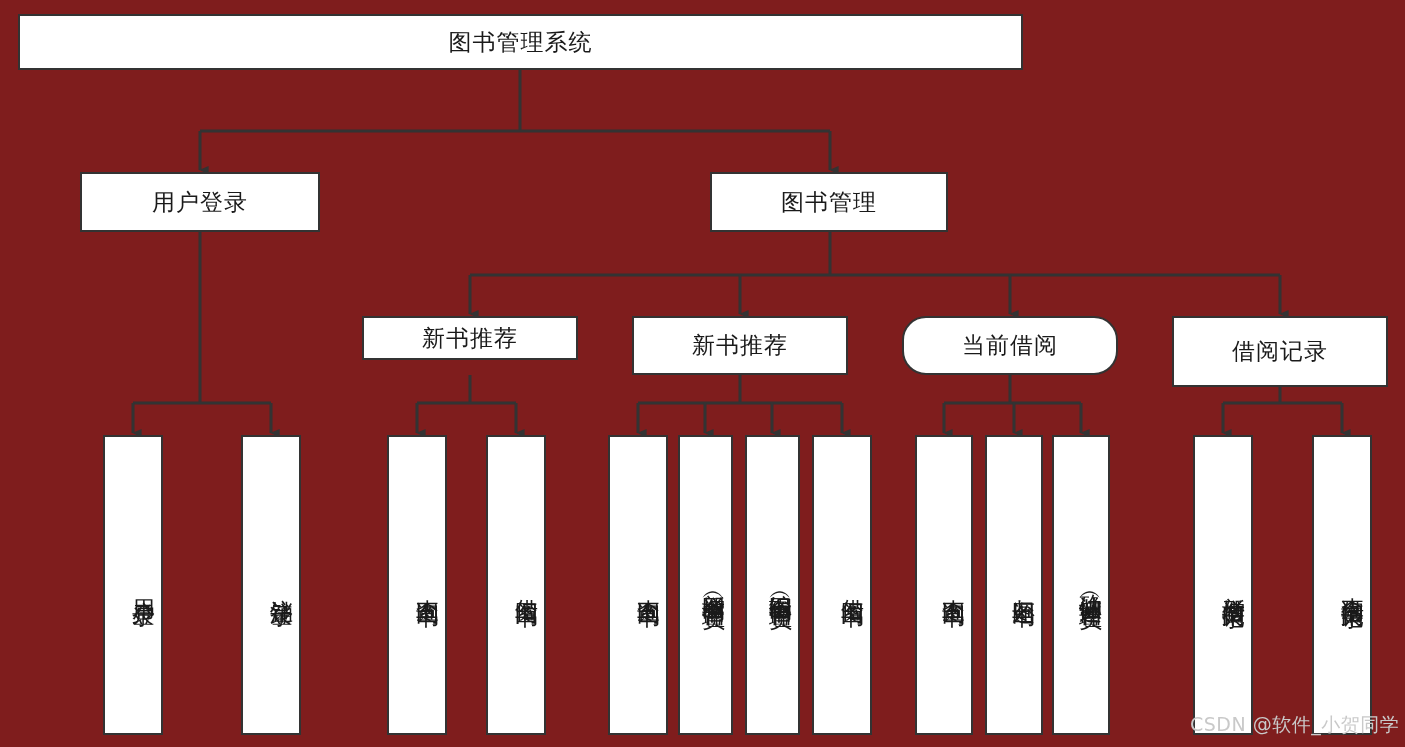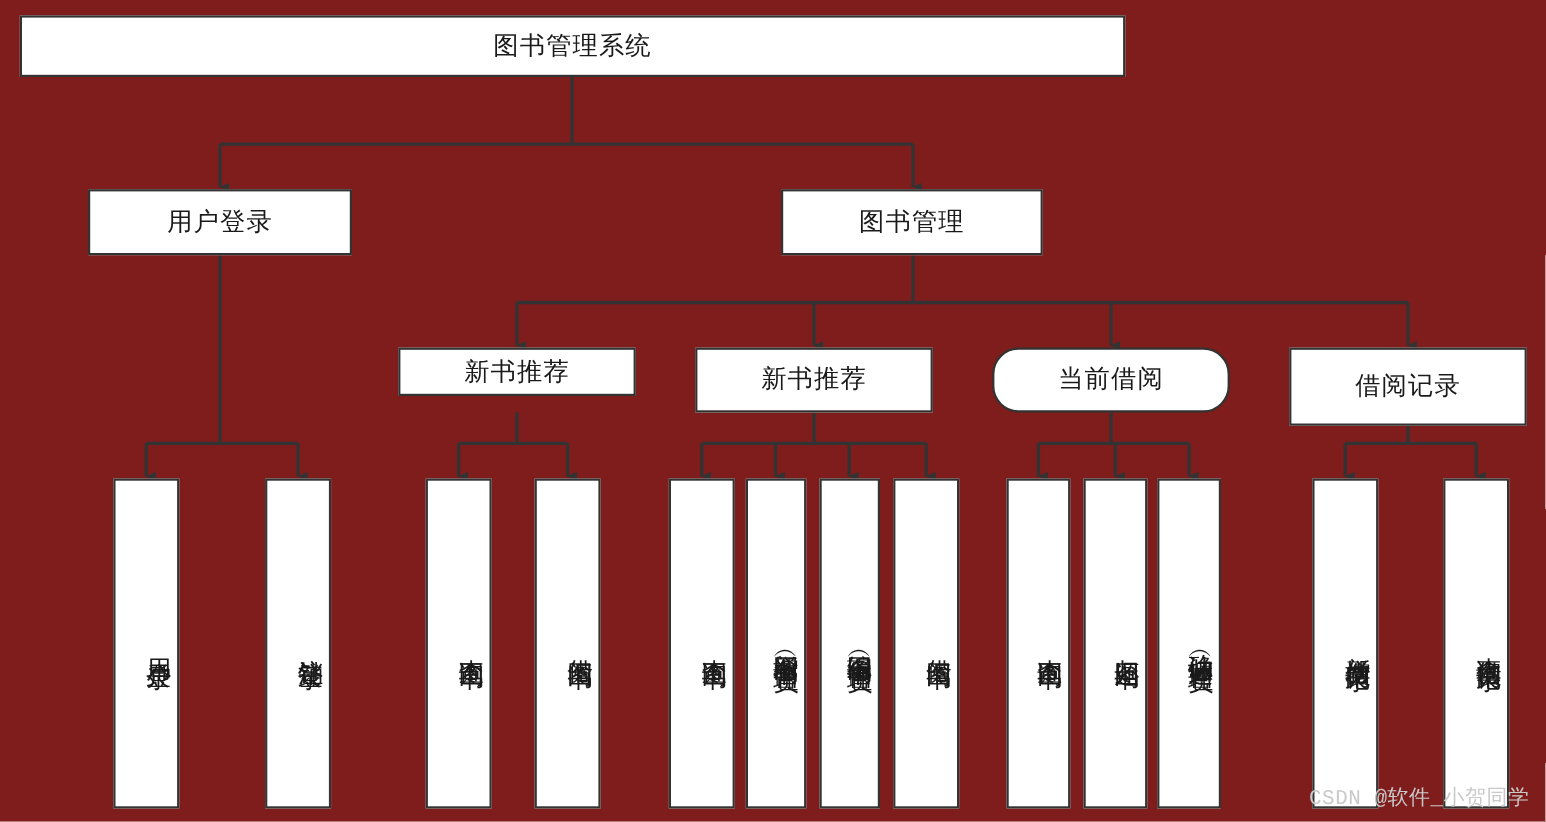--- a/index.html
+++ b/index.html
@@ -63,21 +63,20 @@
     display: block;
     max-height: 100%;
   }
   .watermark {
     position: absolute;
     font-size: 19px;
     color: #c9c9c9;
     letter-spacing: 0.5px;
     white-space: nowrap;
     user-select: none;
-    font-family: Liberation Mono, monospace;
   }
 </style>
 </head>
 <body>
 
 <div id="diagram">
 
   <svg id="edges" viewBox="0 0 1405 747" width="1405" height="747" xmlns="http://www.w3.org/2000/svg">
     <defs>
       <marker id="arrow" markerWidth="10" markerHeight="10" refX="4.2" refY="8.6" orient="auto" markerUnits="userSpaceOnUse">

